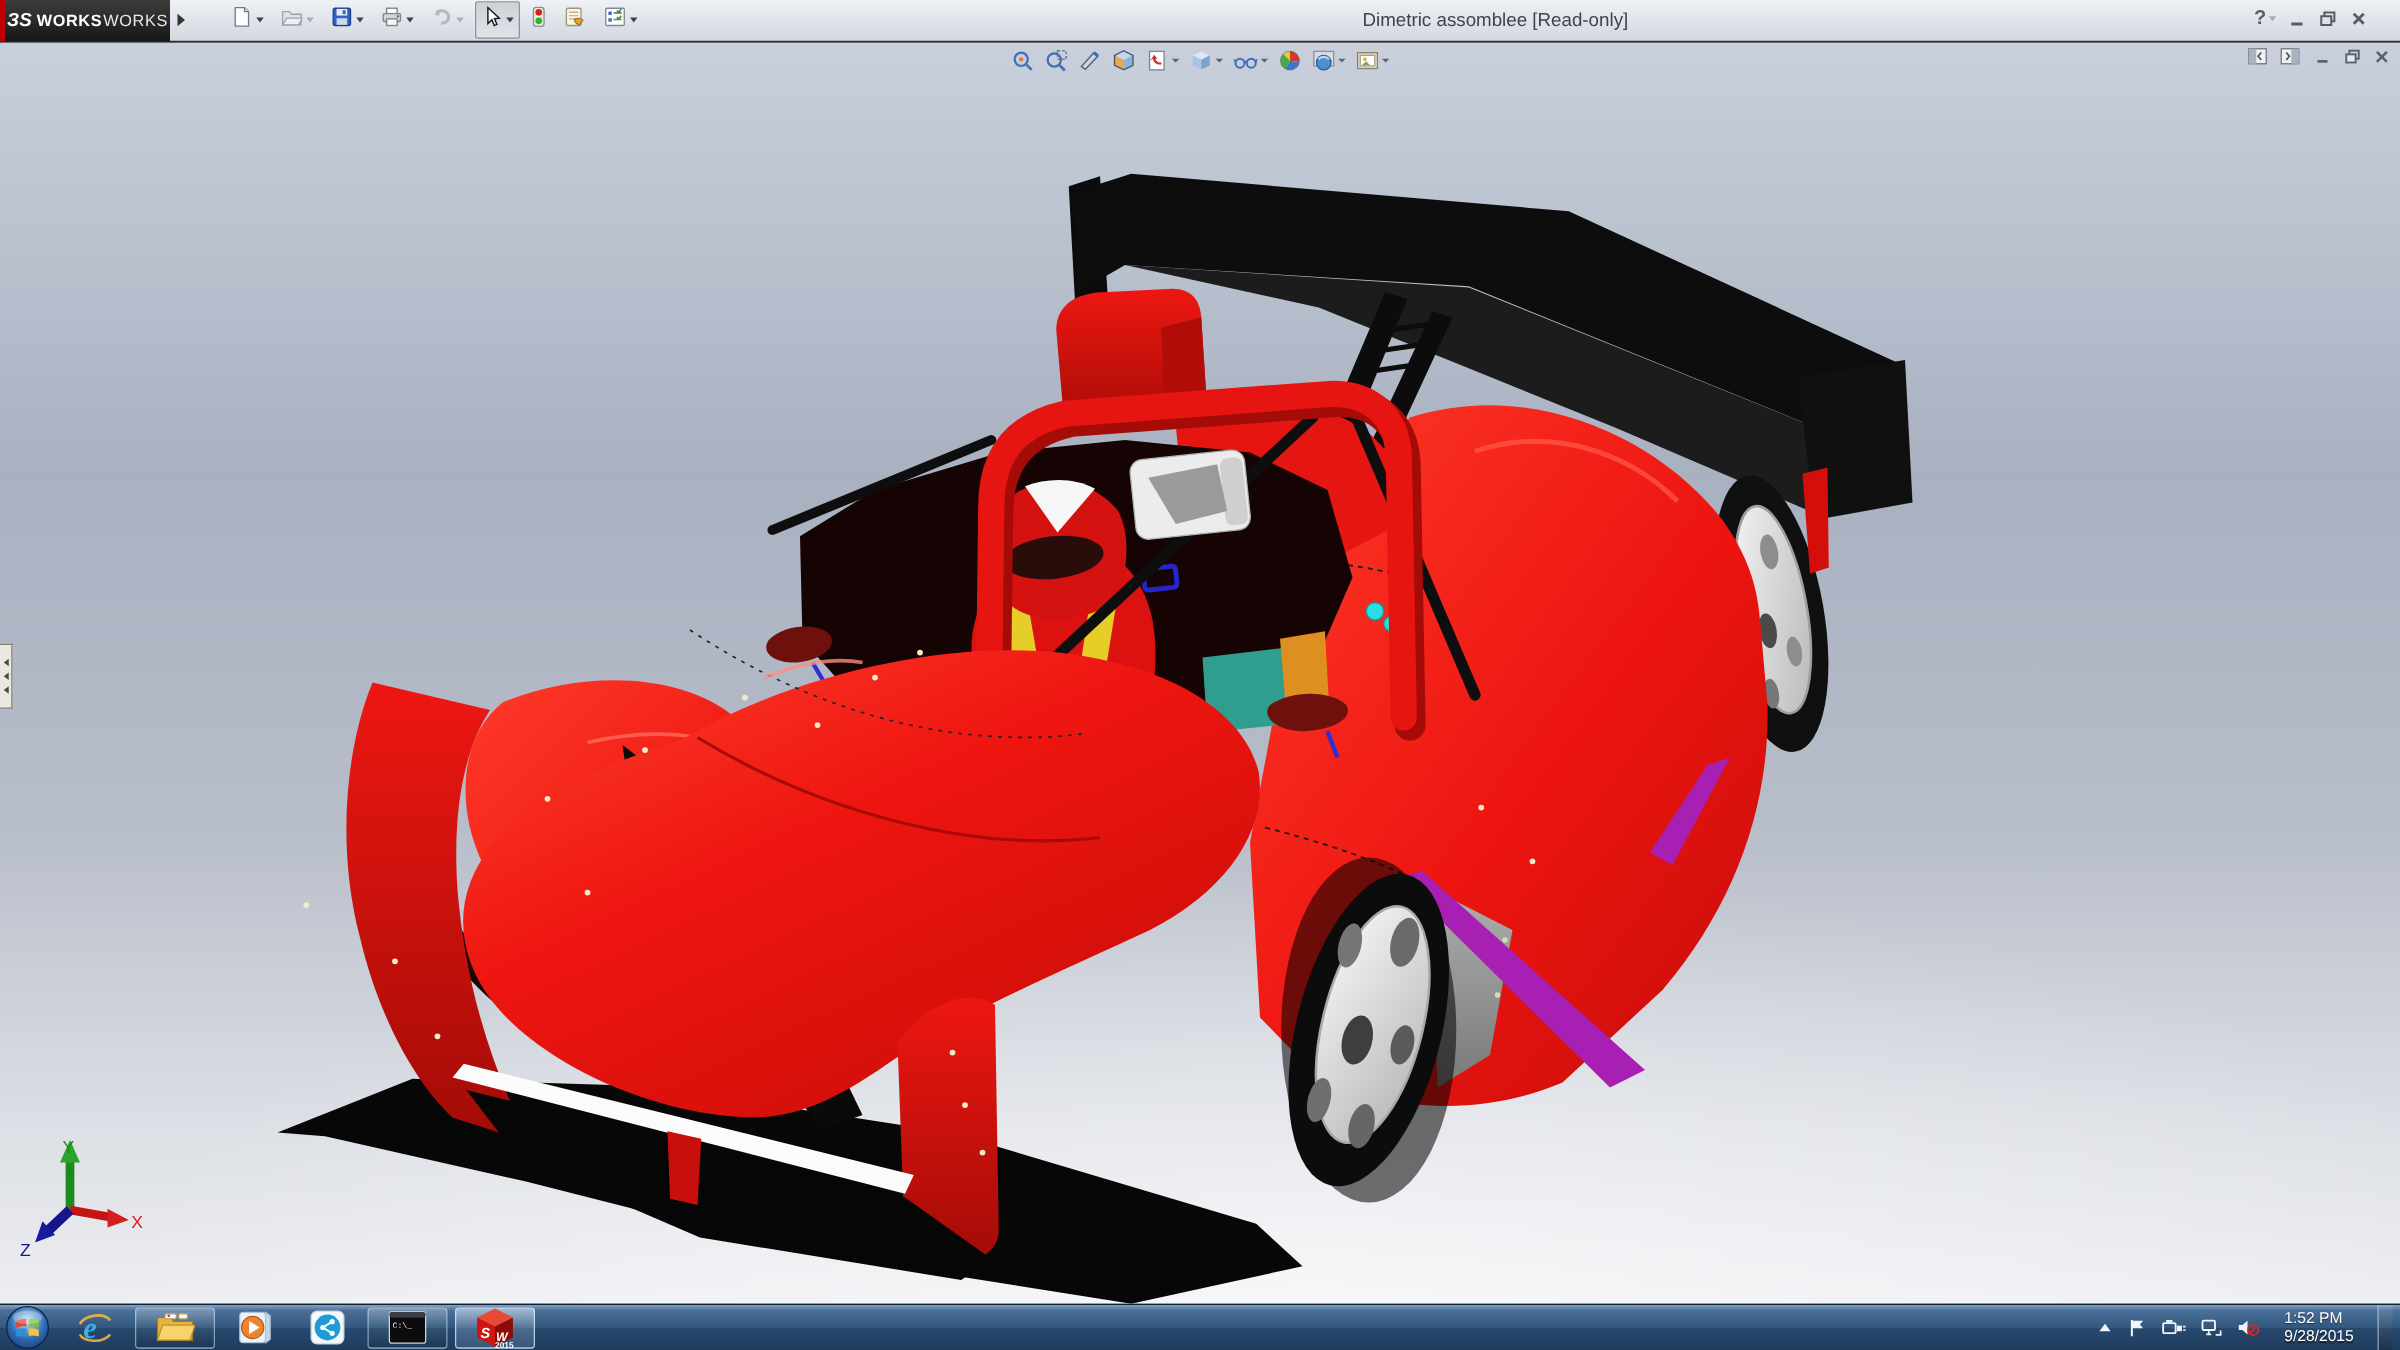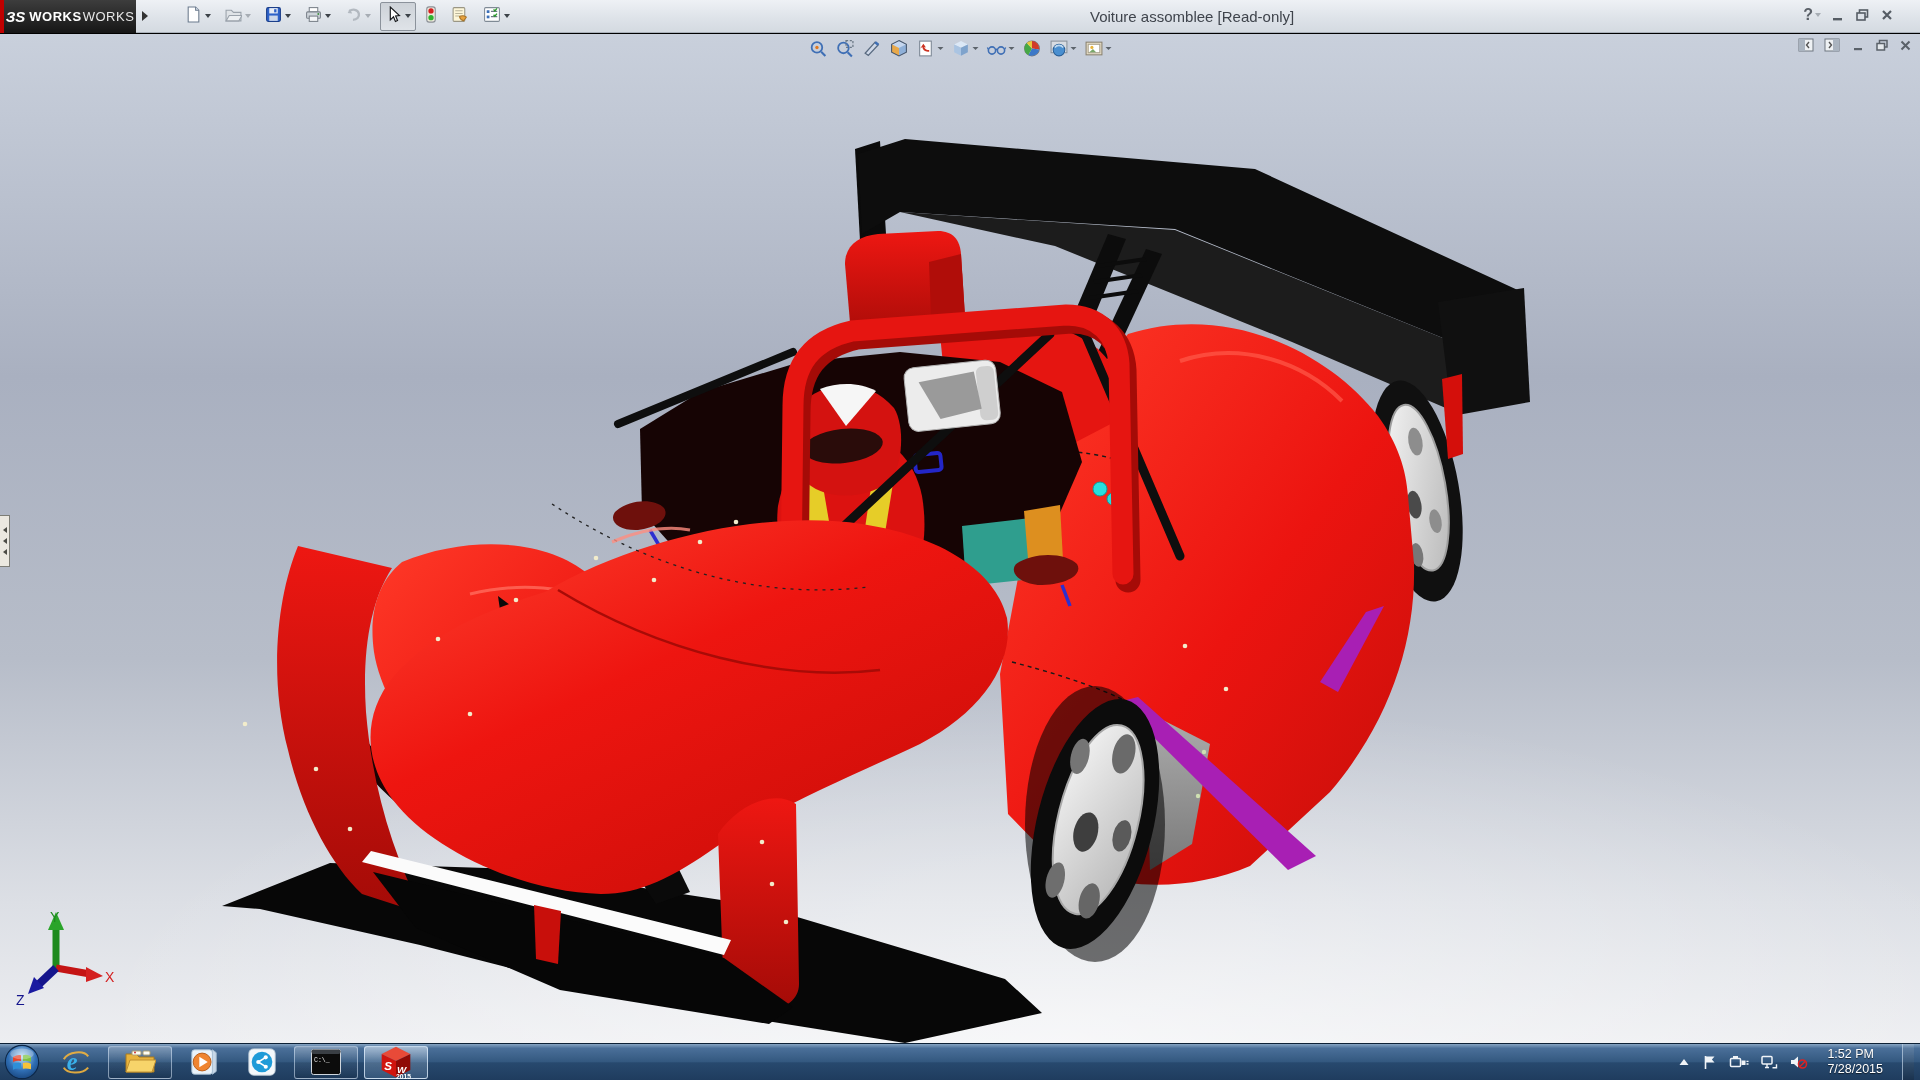--- a/index.html
+++ b/index.html
@@ -174,21 +174,21 @@
               <rect x="3.5" y="9" width="2.6" height="2.6" fill="#3b6fb8"></rect>
               <path d="M7.5 5 h6 M7.5 10 h6" stroke="#6f7984" stroke-width="1.2"></path>
               <path d="M10 3.2 l1.2 1.4 2-2.4" stroke="#2a9a2a" stroke-width="1.3" fill="none"></path>
               <path d="M10 8.2 l1.2 1.4 2-2.4" stroke="#2a9a2a" stroke-width="1.3" fill="none"></path>
             </svg>
         </span>
           <span class="caret"></span>
       </div>
     </div>
 
-    <div class="win-title">Voiture assomblee [Read-only]</div>
+    <div class="win-title">Dimetric assomblee [Read-only]</div>
 
     <div class="winbtns">
       <div class="winbtn">
         <span class="help-glyph">?</span>
         <span class="caret dim"></span>
       </div>
       <div class="winbtn">
         <svg width="14" height="14" viewBox="0 0 14 14">
             <rect x="2" y="10" width="9" height="2.4" fill="#555c64"></rect>
           </svg>
@@ -603,19 +603,19 @@
       </div>
       <div class="tray-ico">
         <svg width="19" height="16" viewBox="0 0 19 16">
             <path d="M2 6 h3 l4-3.5 v11 L5 10 H2 Z" fill="#f0f4f8"></path>
             <circle cx="13.5" cy="10" r="4" fill="none" stroke="#d22" stroke-width="1.6"></circle>
             <path d="M10.7 12.8 L16.3 7.2" stroke="#d22" stroke-width="1.6"></path>
           </svg>
       </div>
       <div class="clock">
         <div>1:52 PM</div>
-        <div>7/28/2015</div>
+        <div>9/28/2015</div>
       </div>
       <div class="show-desktop"></div>
     </div>
   </div>
 
 </div>
 
 </body></html>

